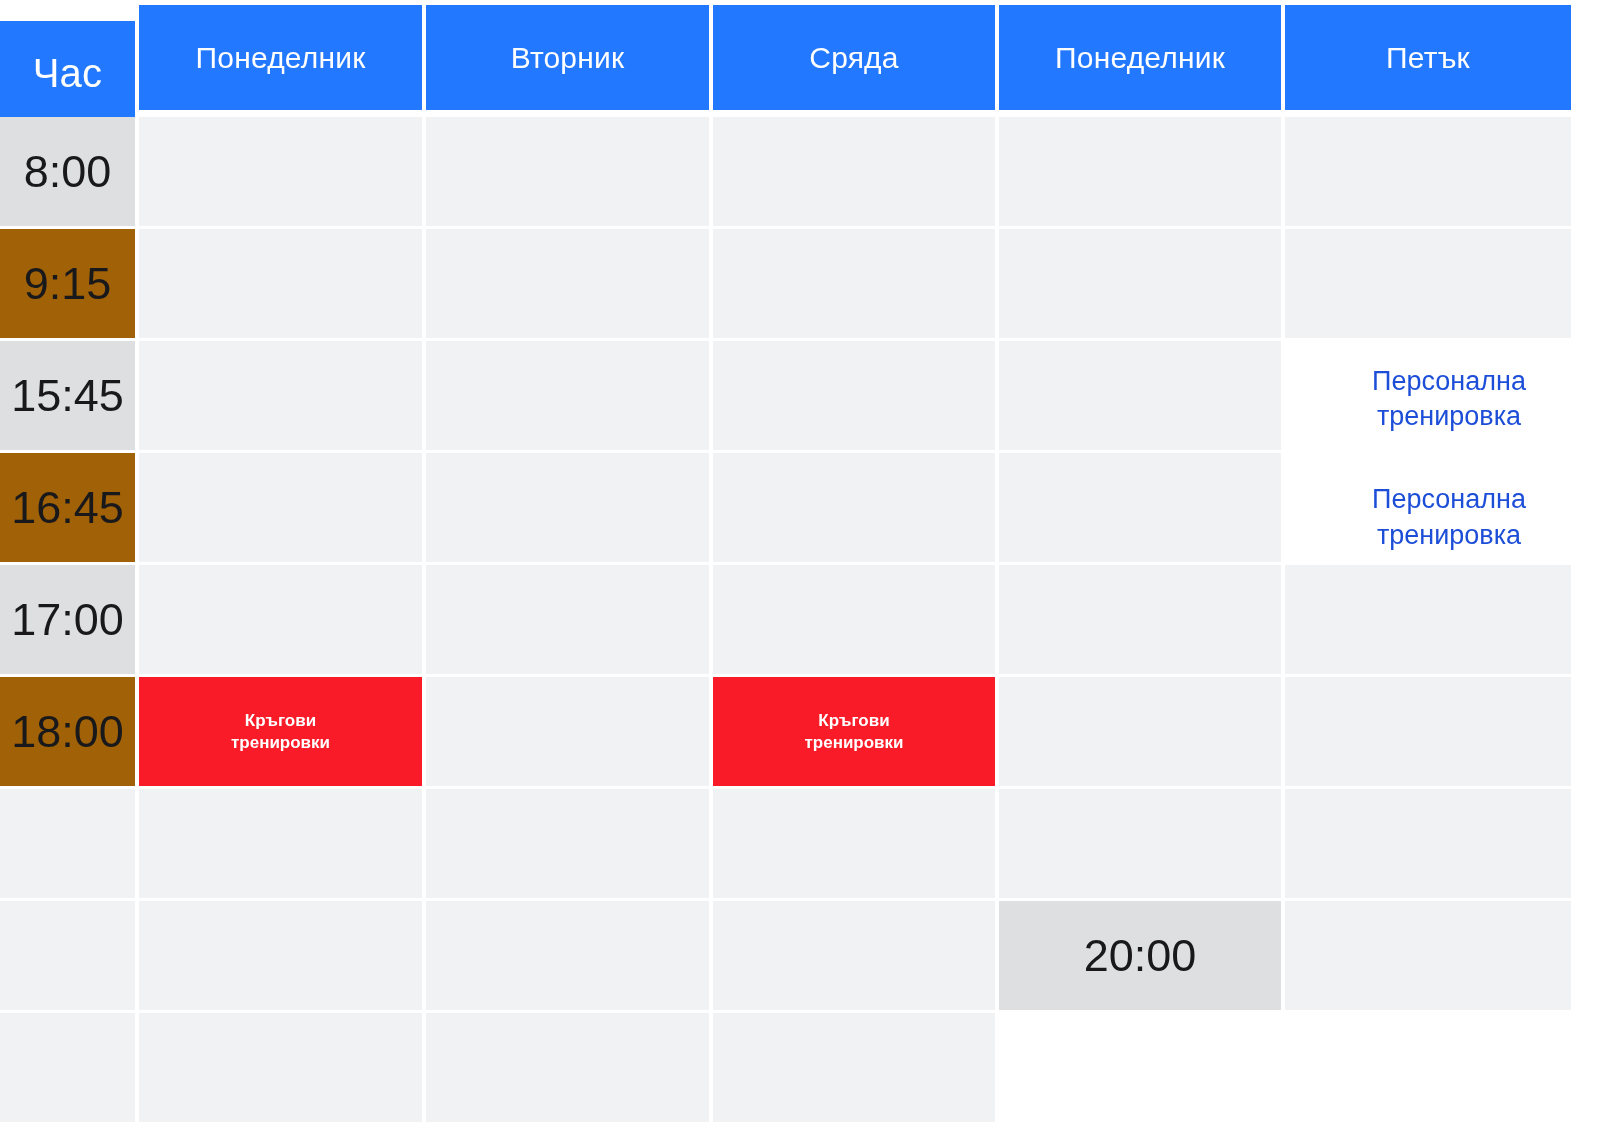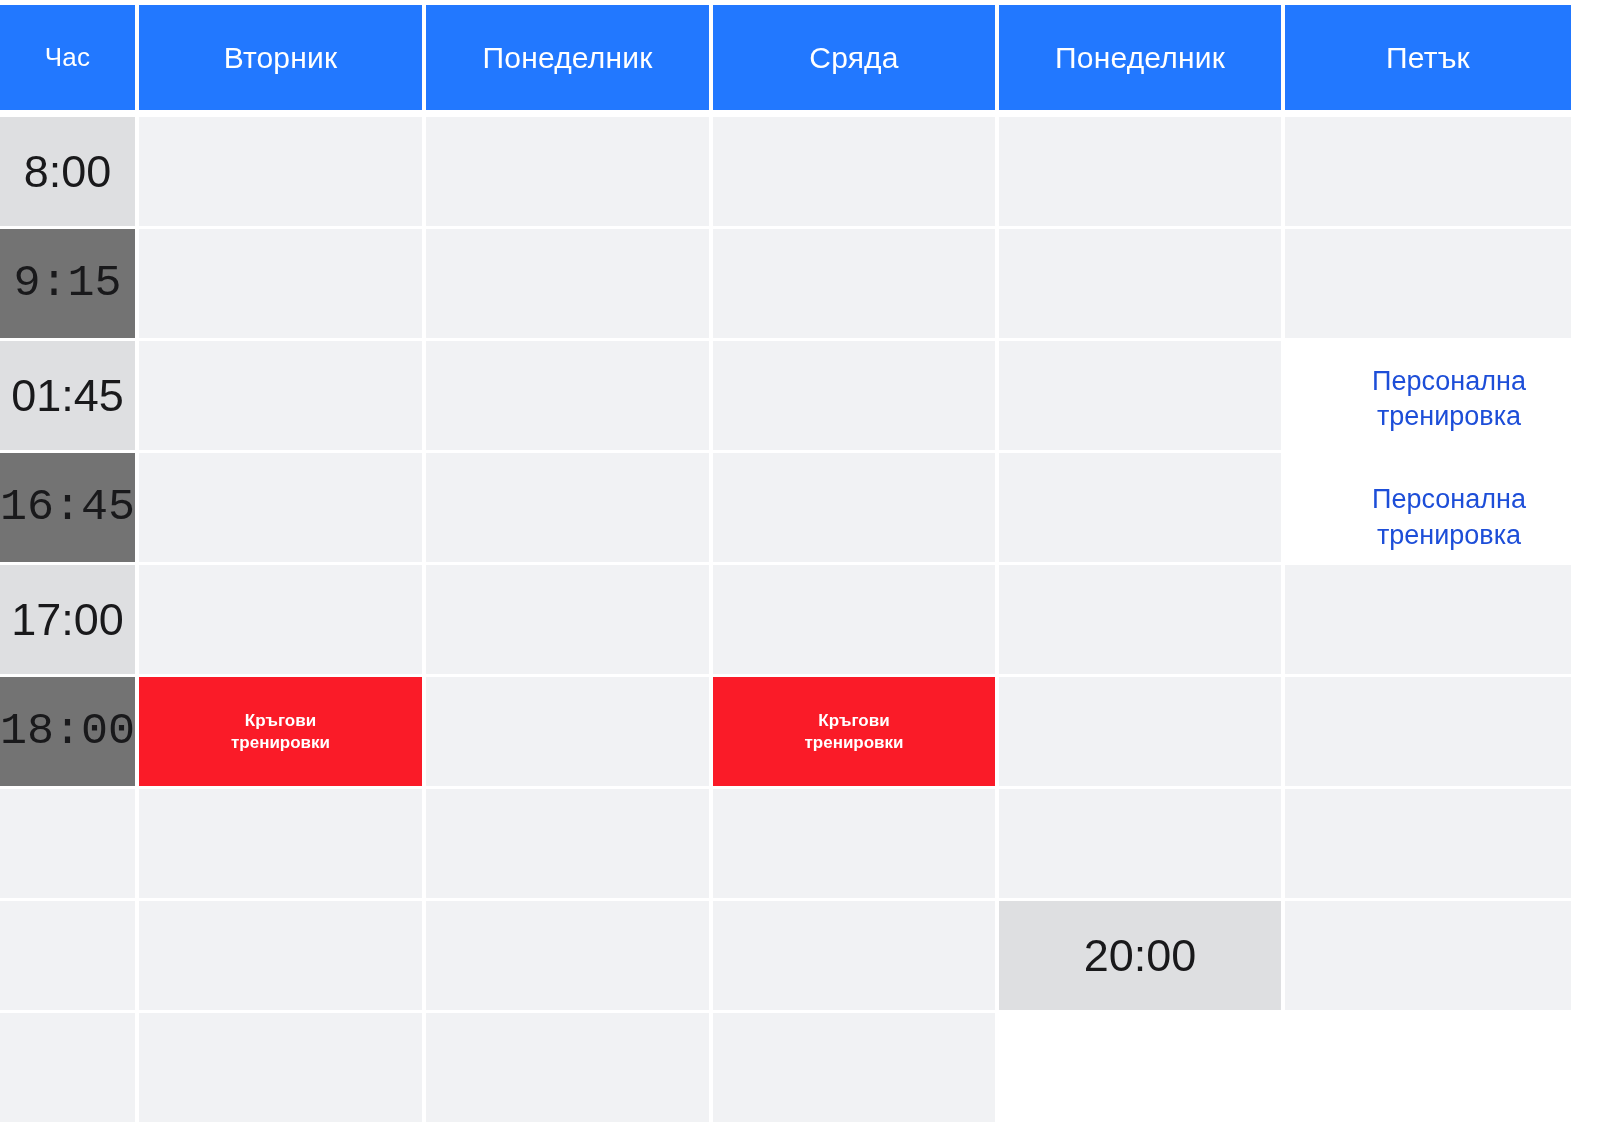--- a/index.html
+++ b/index.html
@@ -40,36 +40,36 @@
     color: #ffffff;
     height: 105px;
     display: flex;
     align-items: center;
     justify-content: center;
     font-size: 30px;
     font-weight: 400;
     letter-spacing: 0.2px;
     white-space: nowrap;
   }
-  .hdr.hour-hdr { font-size: 26px; }
+  .hdr.hour-hdr { font-size: 40px; margin-top: 16px; }
 
   
   .grid .hdr { align-self: start; }
 
   
   .time-cell {
     display: flex;
     align-items: center;
     justify-content: center;
     font-size: 45px;
     color: #19191b;
     font-weight: 400;
   }
   .time-cell.shade-a { background: #DEDFE1; }
-  .time-cell.shade-b { background: #737373; font-family: Liberation Mono, monospace; }
+  .time-cell.shade-b { background: #a16207; }
 
   
   .cell {
     background: #F1F2F4;
     position: relative;
   }
 
   
   .cell.event-red {
     background: #FA1B28;
@@ -111,24 +111,24 @@
 </head>
 <body>
 
 <div class="schedule">
   <div class="grid">
 
     <div class="hdr hour-hdr">
         <span>Час</span>
       </div>
     <div class="hdr">
+        <span>Понеделник</span>
+      </div>
+    <div class="hdr">
         <span>Вторник</span>
-      </div>
-    <div class="hdr">
-        <span>Понеделник</span>
       </div>
     <div class="hdr">
         <span>Сряда</span>
       </div>
     <div class="hdr">
         <span>Понеделник</span>
       </div>
     <div class="hdr">
         <span>Петък</span>
       </div>
@@ -145,21 +145,21 @@
     <div class="time-cell shade-b">
         <span>9:15</span>
       </div>
     <div class="cell"></div>
     <div class="cell"></div>
     <div class="cell"></div>
     <div class="cell"></div>
     <div class="cell"></div>
 
     <div class="time-cell shade-a">
-        <span>01:45</span>
+        <span>15:45</span>
       </div>
     <div class="cell"></div>
     <div class="cell"></div>
     <div class="cell"></div>
     <div class="cell"></div>
     <div class="cell event-white fri-merge-top">
         <span class="event-label">Персонална
 тренировка</span>
       </div>
 

